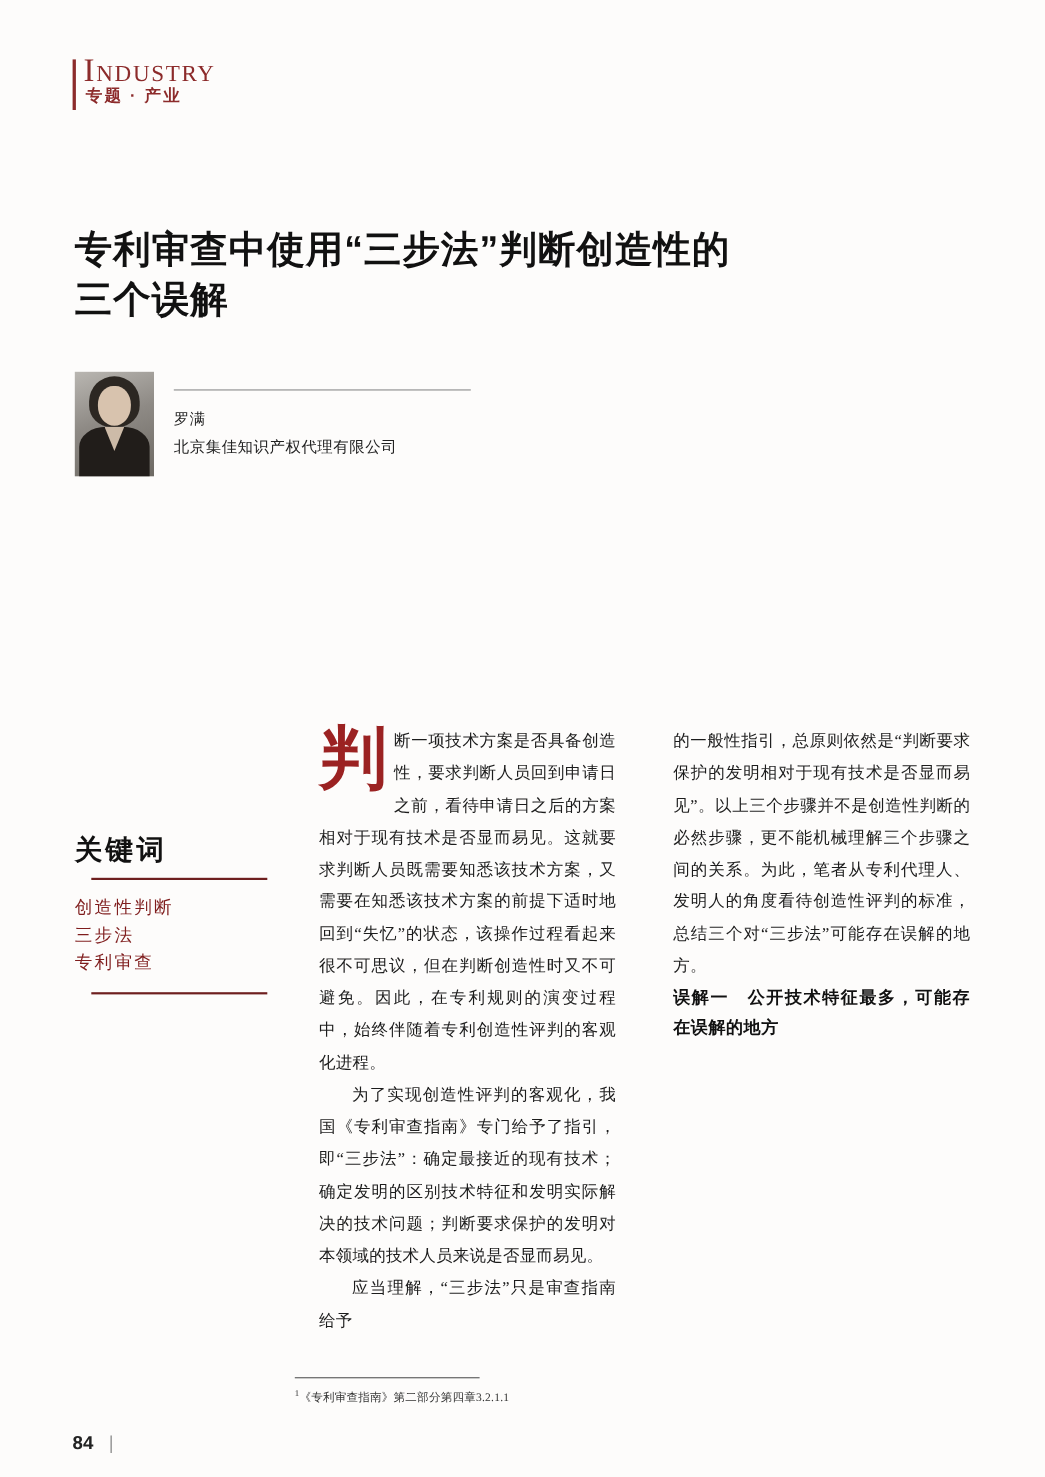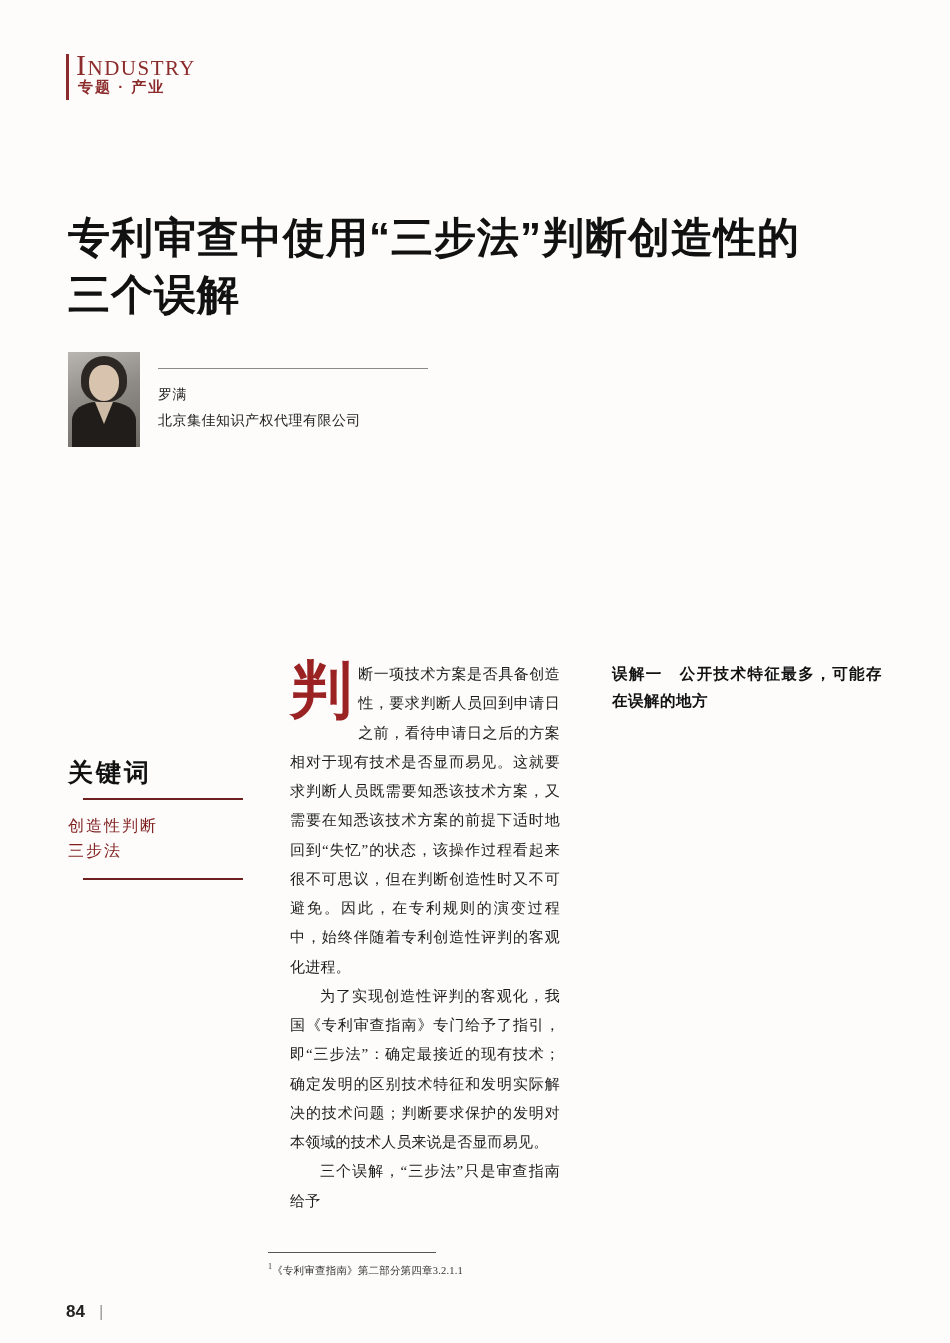--- a/index.html
+++ b/index.html
@@ -59,33 +59,33 @@
     letter-spacing: 2px;
     color: #8c2b2b;
   }
 
   
   .title {
     position: absolute;
     left: 68px;
     top: 182px;
     width: 820px;
-    font-size: 42px;
+    font-size: 34px;
     font-weight: bold;
     line-height: 1.35;
     letter-spacing: 1px;
     color: #111;
   }
   .title .l2 { display: block; }
 
   
   .author-block {
     position: absolute;
     left: 68px;
-    top: 352px;
+    top: 338px;
     width: 420px;
     height: 100px;
     text-decoration: underline;
   }
   .author-photo {
     position: absolute;
     left: 0;
     top: 0;
     width: 72px;
     height: 95px;
@@ -286,30 +286,32 @@
     <div class="author-rule"></div>
     <div class="author-name">罗满</div>
     <div class="author-org">北京集佳知识产权代理有限公司</div>
   </div>
 
   <div class="keywords">
     <div class="kw-title">关键词</div>
     <div class="kw-rule"></div>
     <div class="kw-item">创造性判断</div>
     <div class="kw-item">三步法</div>
+    <div class="kw-item">专利审查</div>
     <div class="kw-rule-bottom"></div>
   </div>
 
   <div class="col col-left">
     <p><span class="dropcap">判</span><span>断一项技术方案是否具备创造性，要求判断人员回到申请日之前，看待申请日之后的方案相对于现有技术是否显而易见。这就要求判断人员既需要知悉该技术方案，又需要在知悉该技术方案的前提下适时地回到“失忆”的状态，该操作过程看起来很不可思议，但在判断创造性时又不可避免。因此，在专利规则的演变过程中，始终伴随着专利创造性评判的客观化进程。</span></p>
     <p class="indent">为了实现创造性评判的客观化，我国《专利审查指南》专门给予了指引，即“三步法”：确定最接近的现有技术；确定发明的区别技术特征和发明实际解决的技术问题；判断要求保护的发明对本领域的技术人员来说是否显而易见。</p>
-    <p class="indent">三个误解，“三步法”只是审查指南给予</p>
+    <p class="indent">应当理解，“三步法”只是审查指南给予</p>
   </div>
 
   <div class="col col-right">
+    <p>的一般性指引，总原则依然是“判断要求保护的发明相对于现有技术是否显而易见”。以上三个步骤并不是创造性判断的必然步骤，更不能机械理解三个步骤之间的关系。为此，笔者从专利代理人、发明人的角度看待创造性评判的标准，总结三个对“三步法”可能存在误解的地方。</p>
     <p class="subhead">误解一　公开技术特征最多，可能存在误解的地方</p>
   </div>
 
   <div class="footnote-rule"></div>
   <div class="footnote"><sup>1</sup><span>《专利审查指南》第二部分第四章3.2.1.1</span></div>
 
   <div class="pagenum"><span>84</span><span class="sep">|</span></div>
 
 </div>
 

